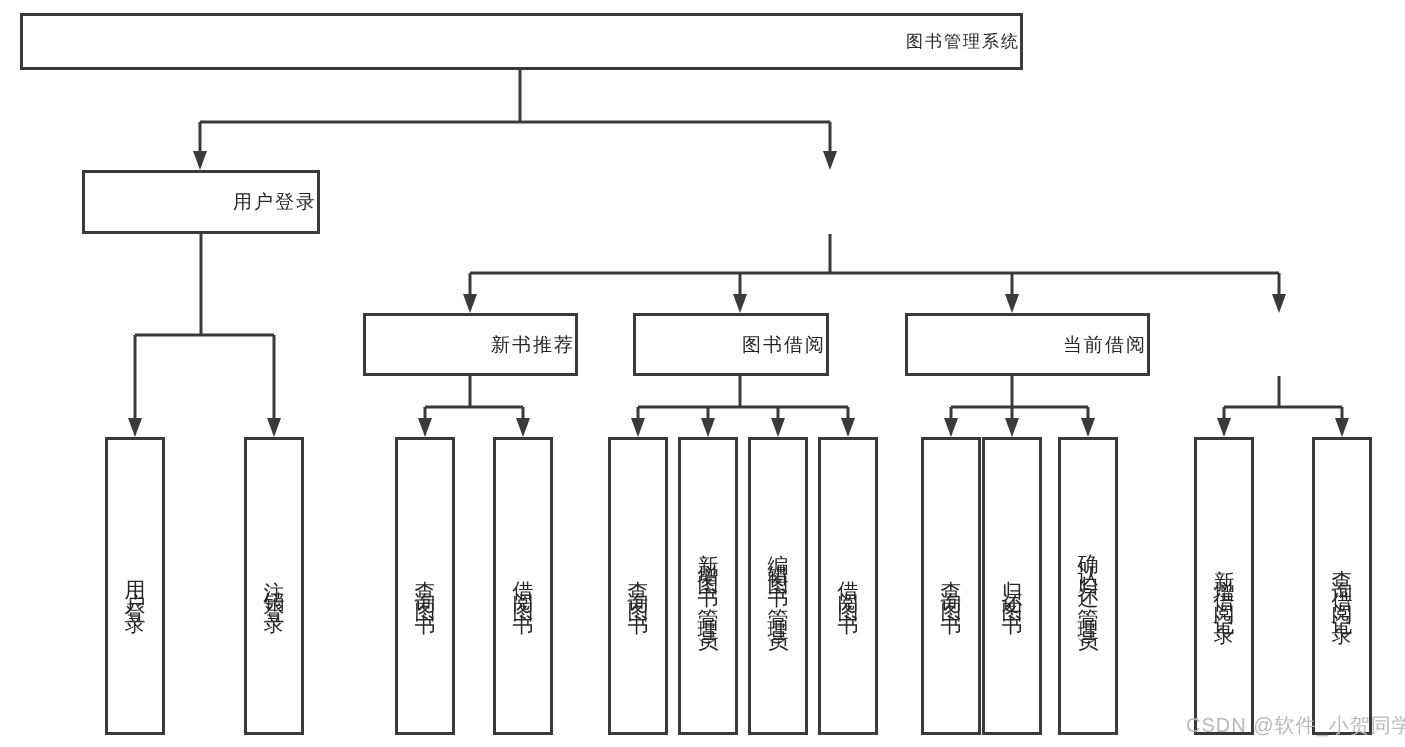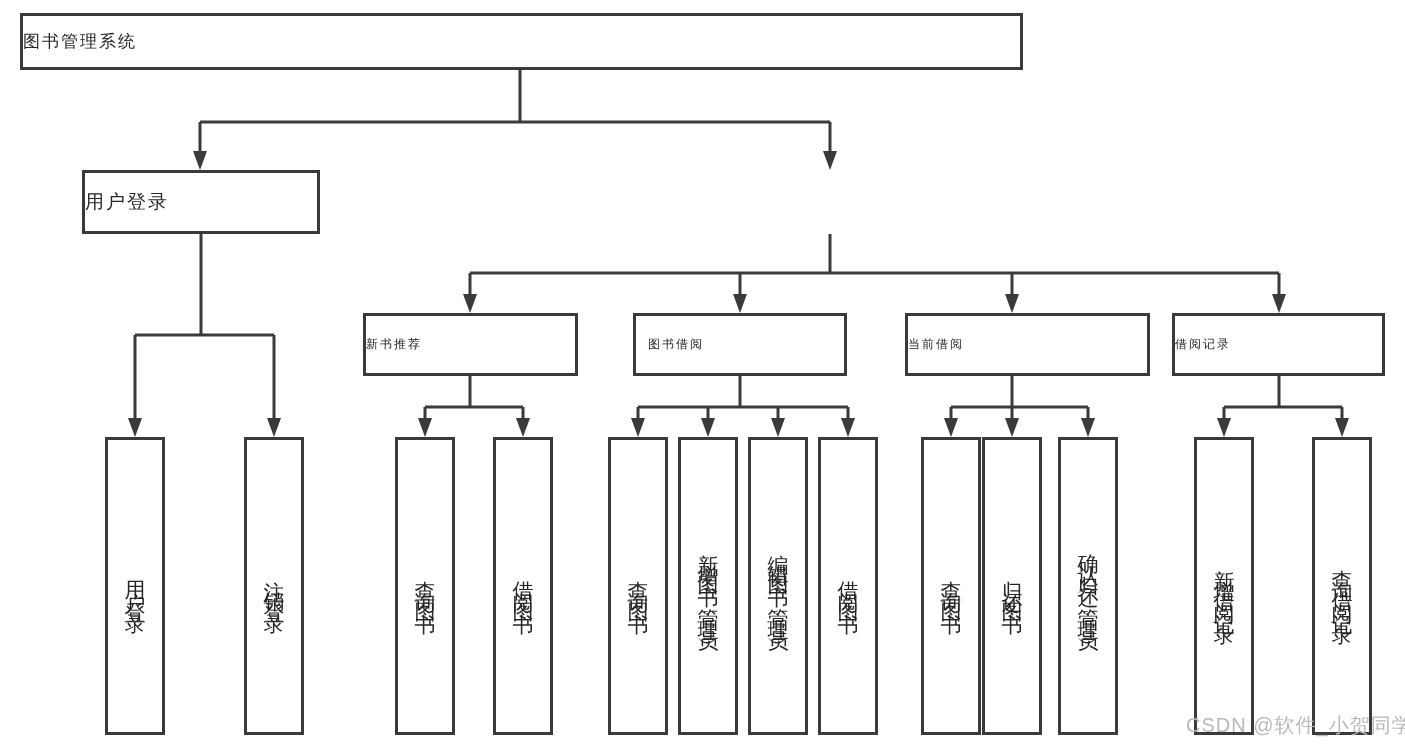--- a/index.html
+++ b/index.html
@@ -10,28 +10,28 @@
     background: #ffffff;
     overflow: hidden;
     font-family: "Liberation Serif", serif;
     color: #262626;
   }
   .node {
     position: absolute;
     box-sizing: border-box;
     border: 3px solid #3a3a3a;
     background: #ffffff;
-    text-align: left;
+    text-align: right;
     white-space: nowrap;
     z-index: 2;
   }
   .h-root { left: 20px; top: 13px; width: 1003px; height: 57px;
             font-size: 17px; line-height: 51px; letter-spacing: 2px; }
   .h-l2   { top: 170px; height: 64px; font-size: 19px; line-height: 58px; letter-spacing: 2px; }
-  .h-l3   { top: 313px; height: 63px; font-size: 12px; line-height: 57px; letter-spacing: 2px; }
+  .h-l3   { top: 313px; height: 63px; font-size: 19px; line-height: 57px; letter-spacing: 2px; }
   .leaf {
     top: 437px; width: 60px; height: 298px;
     writing-mode: vertical-rl;
     text-orientation: mixed;
     font-size: 21px;
     letter-spacing: 11px;
     line-height: 54px;      
     text-align: center;     
   }
   svg.wires { position: absolute; left: 0; top: 0; z-index: 1; }
@@ -83,23 +83,22 @@
       <path d="M1224,437 l-7,-19 h14 Z"></path>
       <path d="M1342,437 l-7,-19 h14 Z"></path>
     </g>
   </svg>
 
   <div class="node h-root">图书管理系统</div>
 
   <div class="node h-l2" style="left:82px;width:238px;">用户登录</div>
 
   <div class="node h-l3" style="left:363px;width:215px;">新书推荐</div>
-  <div class="node h-l3" style="left:633px;width:214px;padding-left:12px;">图书借阅</div>
+  <div class="node h-l3" style="left:633px;width:196px;padding-left:12px;">图书借阅</div>
   <div class="node h-l3" style="left:905px;width:245px;">当前借阅</div>
-  <div class="node h-l3" style="left:1172px;width:213px;">借阅记录</div>
 
   <div class="node leaf" style="left:105px;">用户登录</div>
   <div class="node leaf" style="left:244px;">注销登录</div>
 
   <div class="node leaf" style="left:395px;">查询图书</div>
   <div class="node leaf" style="left:493px;">借阅图书</div>
 
   <div class="node leaf" style="left:608px;">查询图书</div>
   <div class="node leaf" style="left:678px;">新增图书（管理员）</div>
   <div class="node leaf" style="left:748px;">编辑图书（管理员）</div>

